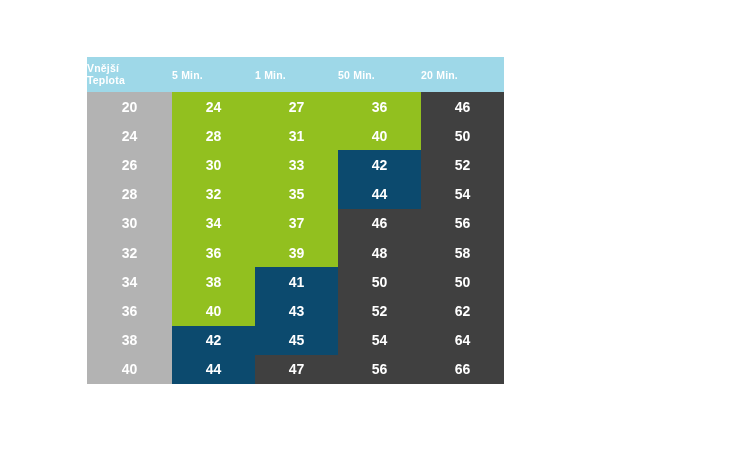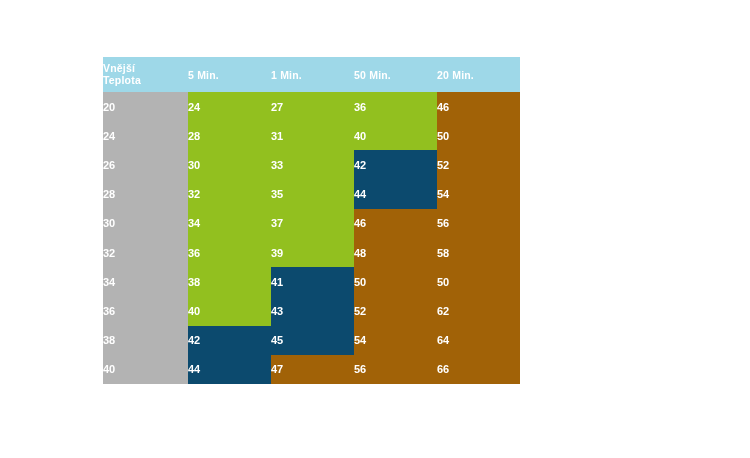--- a/index.html
+++ b/index.html
@@ -22,21 +22,20 @@
     width: 417px;
     height: 327px;
   }
 
   table.heat-table {
     border-collapse: collapse;
     border-spacing: 0;
     width: 417px;
     height: 327px;
     table-layout: fixed;
-    margin-left: 16px;
   }
 
   table.heat-table th,
   table.heat-table td {
     padding: 0;
     margin: 0;
     border: 0;
     vertical-align: middle;
   }
 
@@ -56,38 +55,38 @@
     line-height: 11.5px;
   }
   th.corner-header .ttl-line { display: block; }
   th.col-header {
     padding-left: 10px;
   }
 
   
   tr.data-row td {
     height: 26.5px;
-    font-size: 11px;
+    font-size: 14px;
     font-weight: bold;
     color: #ffffff;
-    text-align: left;
+    text-align: center;
   }
   td.rowhead-cell {
     background: #b3b3b3;
     padding-left: 9px;
     width: 85px;
   }
   td.value-cell {
     padding-left: 10px;
   }
 
   
   .zone-green  { background: #92c01f; }
   .zone-yellow { background: #0c4a6e; }
-  .zone-red    { background: #a16207; }
+  .zone-red    { background: #404040; }
   .zone-gray   { background: #b3b3b3; }
 
   
   td.value-cell { box-shadow: inset 0 0 0 0 rgba(0,0,0,0); }
 </style>
 </head>
 <body>
 
 <div id="heat-table-wrap">
   <table class="heat-table">

